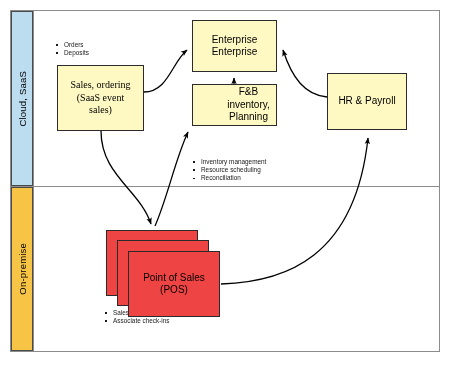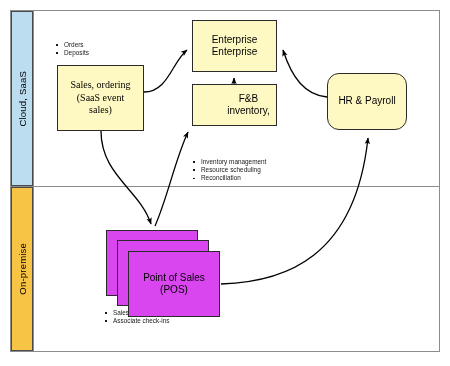--- a/index.html
+++ b/index.html
@@ -29,25 +29,25 @@
   .band-prem{top:187px;height:164px;background:#f7c445;}
 
   
   .node{position:absolute;box-sizing:border-box;border:1.3px solid #2b2b2b;
         display:flex;align-items:center;justify-content:center;text-align:center;
         font-size:10px;line-height:12.5px;background:#fef9c3;}
 
   .n-sales{left:57px;top:65px;width:87px;height:66px;font-family:Liberation Serif, serif;}
   .n-erp{left:192px;top:20px;width:85px;height:52px;}
   .n-fnb{left:192px;top:84px;width:85px;height:42px;padding-left:28px;}
-  .n-hr{left:327px;top:73px;width:80px;height:57px;border-radius:12px;}
+  .n-hr{left:327px;top:73px;width:80px;height:57px;}
 
   
   .pos-layer{position:absolute;box-sizing:border-box;border:1.3px solid #2b2b2b;
-             background:#d946ef;width:92px;height:66px;}
+             background:#ef4444;width:92px;height:66px;}
   .pos-l1{left:106px;top:230px;}
   .pos-l2{left:117px;top:240px;}
   .pos-l3{left:128px;top:251px;display:flex;align-items:center;
           justify-content:center;text-align:center;font-size:10px;
           line-height:12.5px;}
 
   
   .note{position:absolute;font-size:6.4px;line-height:8.2px;color:#1a1a1a;
         white-space:nowrap;}
   .note ul{margin:0;padding:0;list-style:none;}
@@ -130,20 +130,21 @@
   <div class="node n-erp">
     <div>
       <div>Enterprise</div>
       <div>Enterprise</div>
     </div>
   </div>
 
   <div class="node n-fnb">
     <div>
       <div>F&amp;B inventory,</div>
+      <div>Planning</div>
     </div>
   </div>
 
   <div class="node n-hr">
     <div>
       <div>HR &amp; Payroll</div>
     </div>
   </div>
 
   <div class="pos-layer pos-l1"></div>

